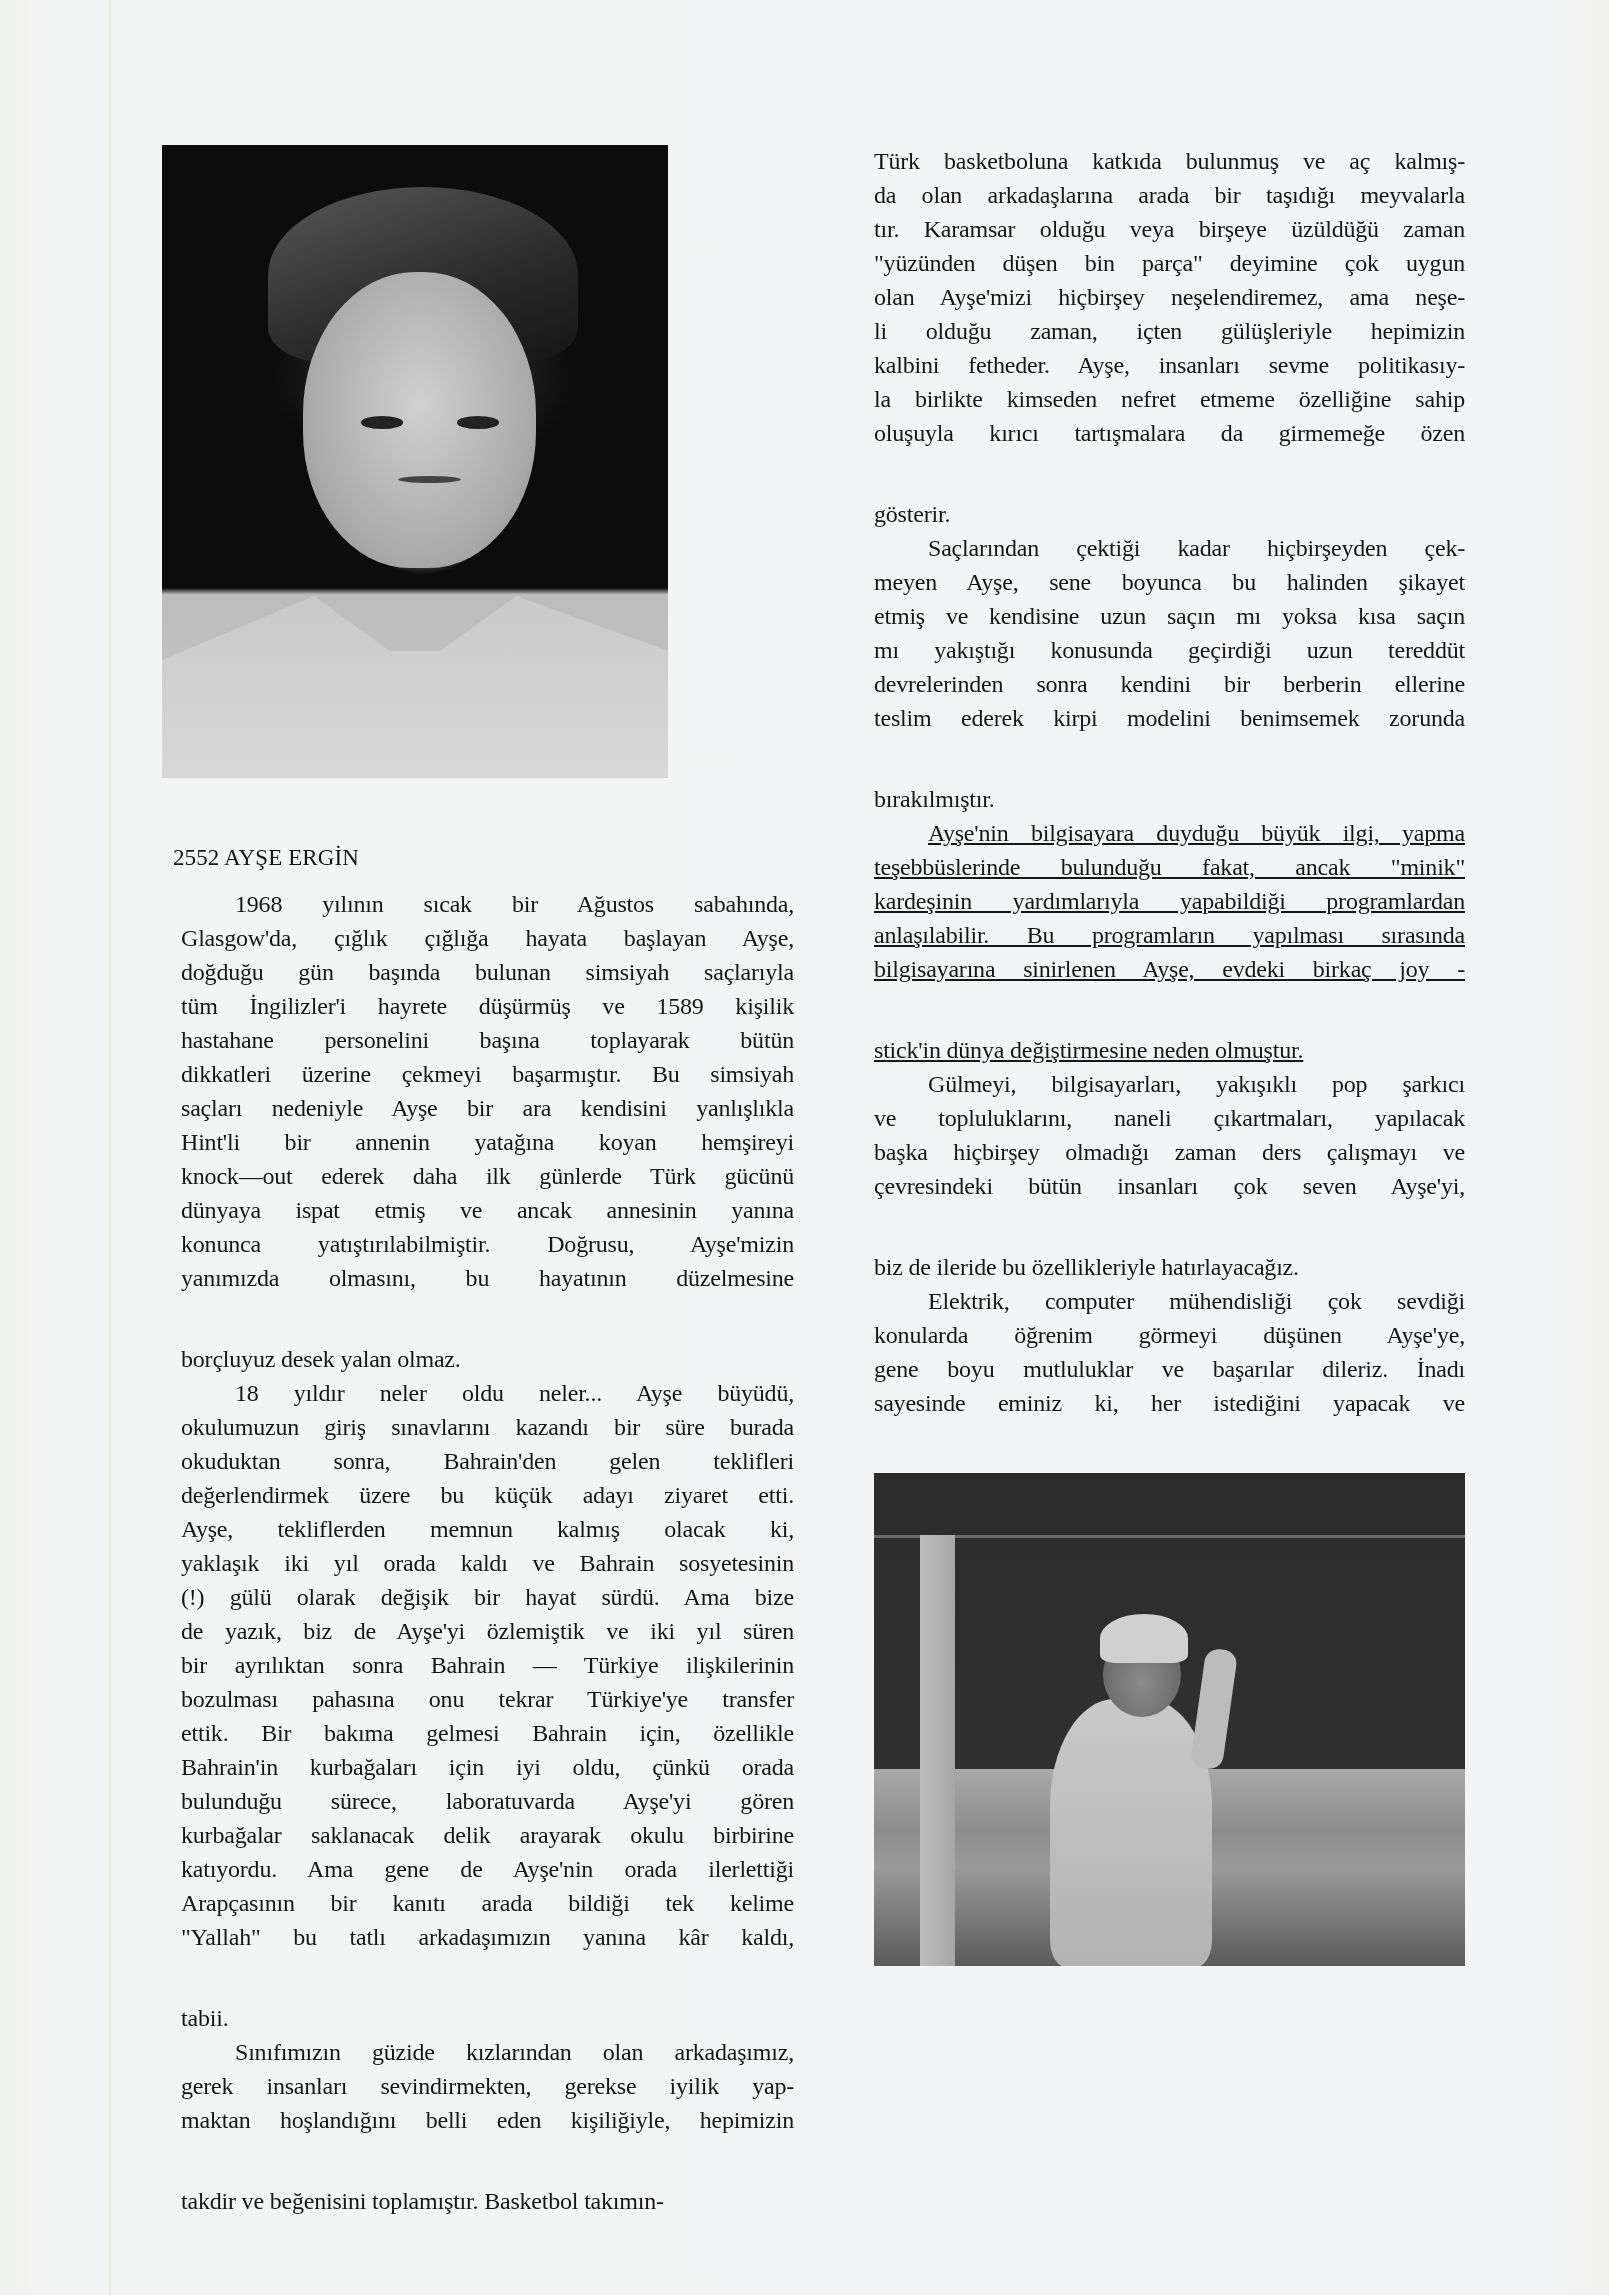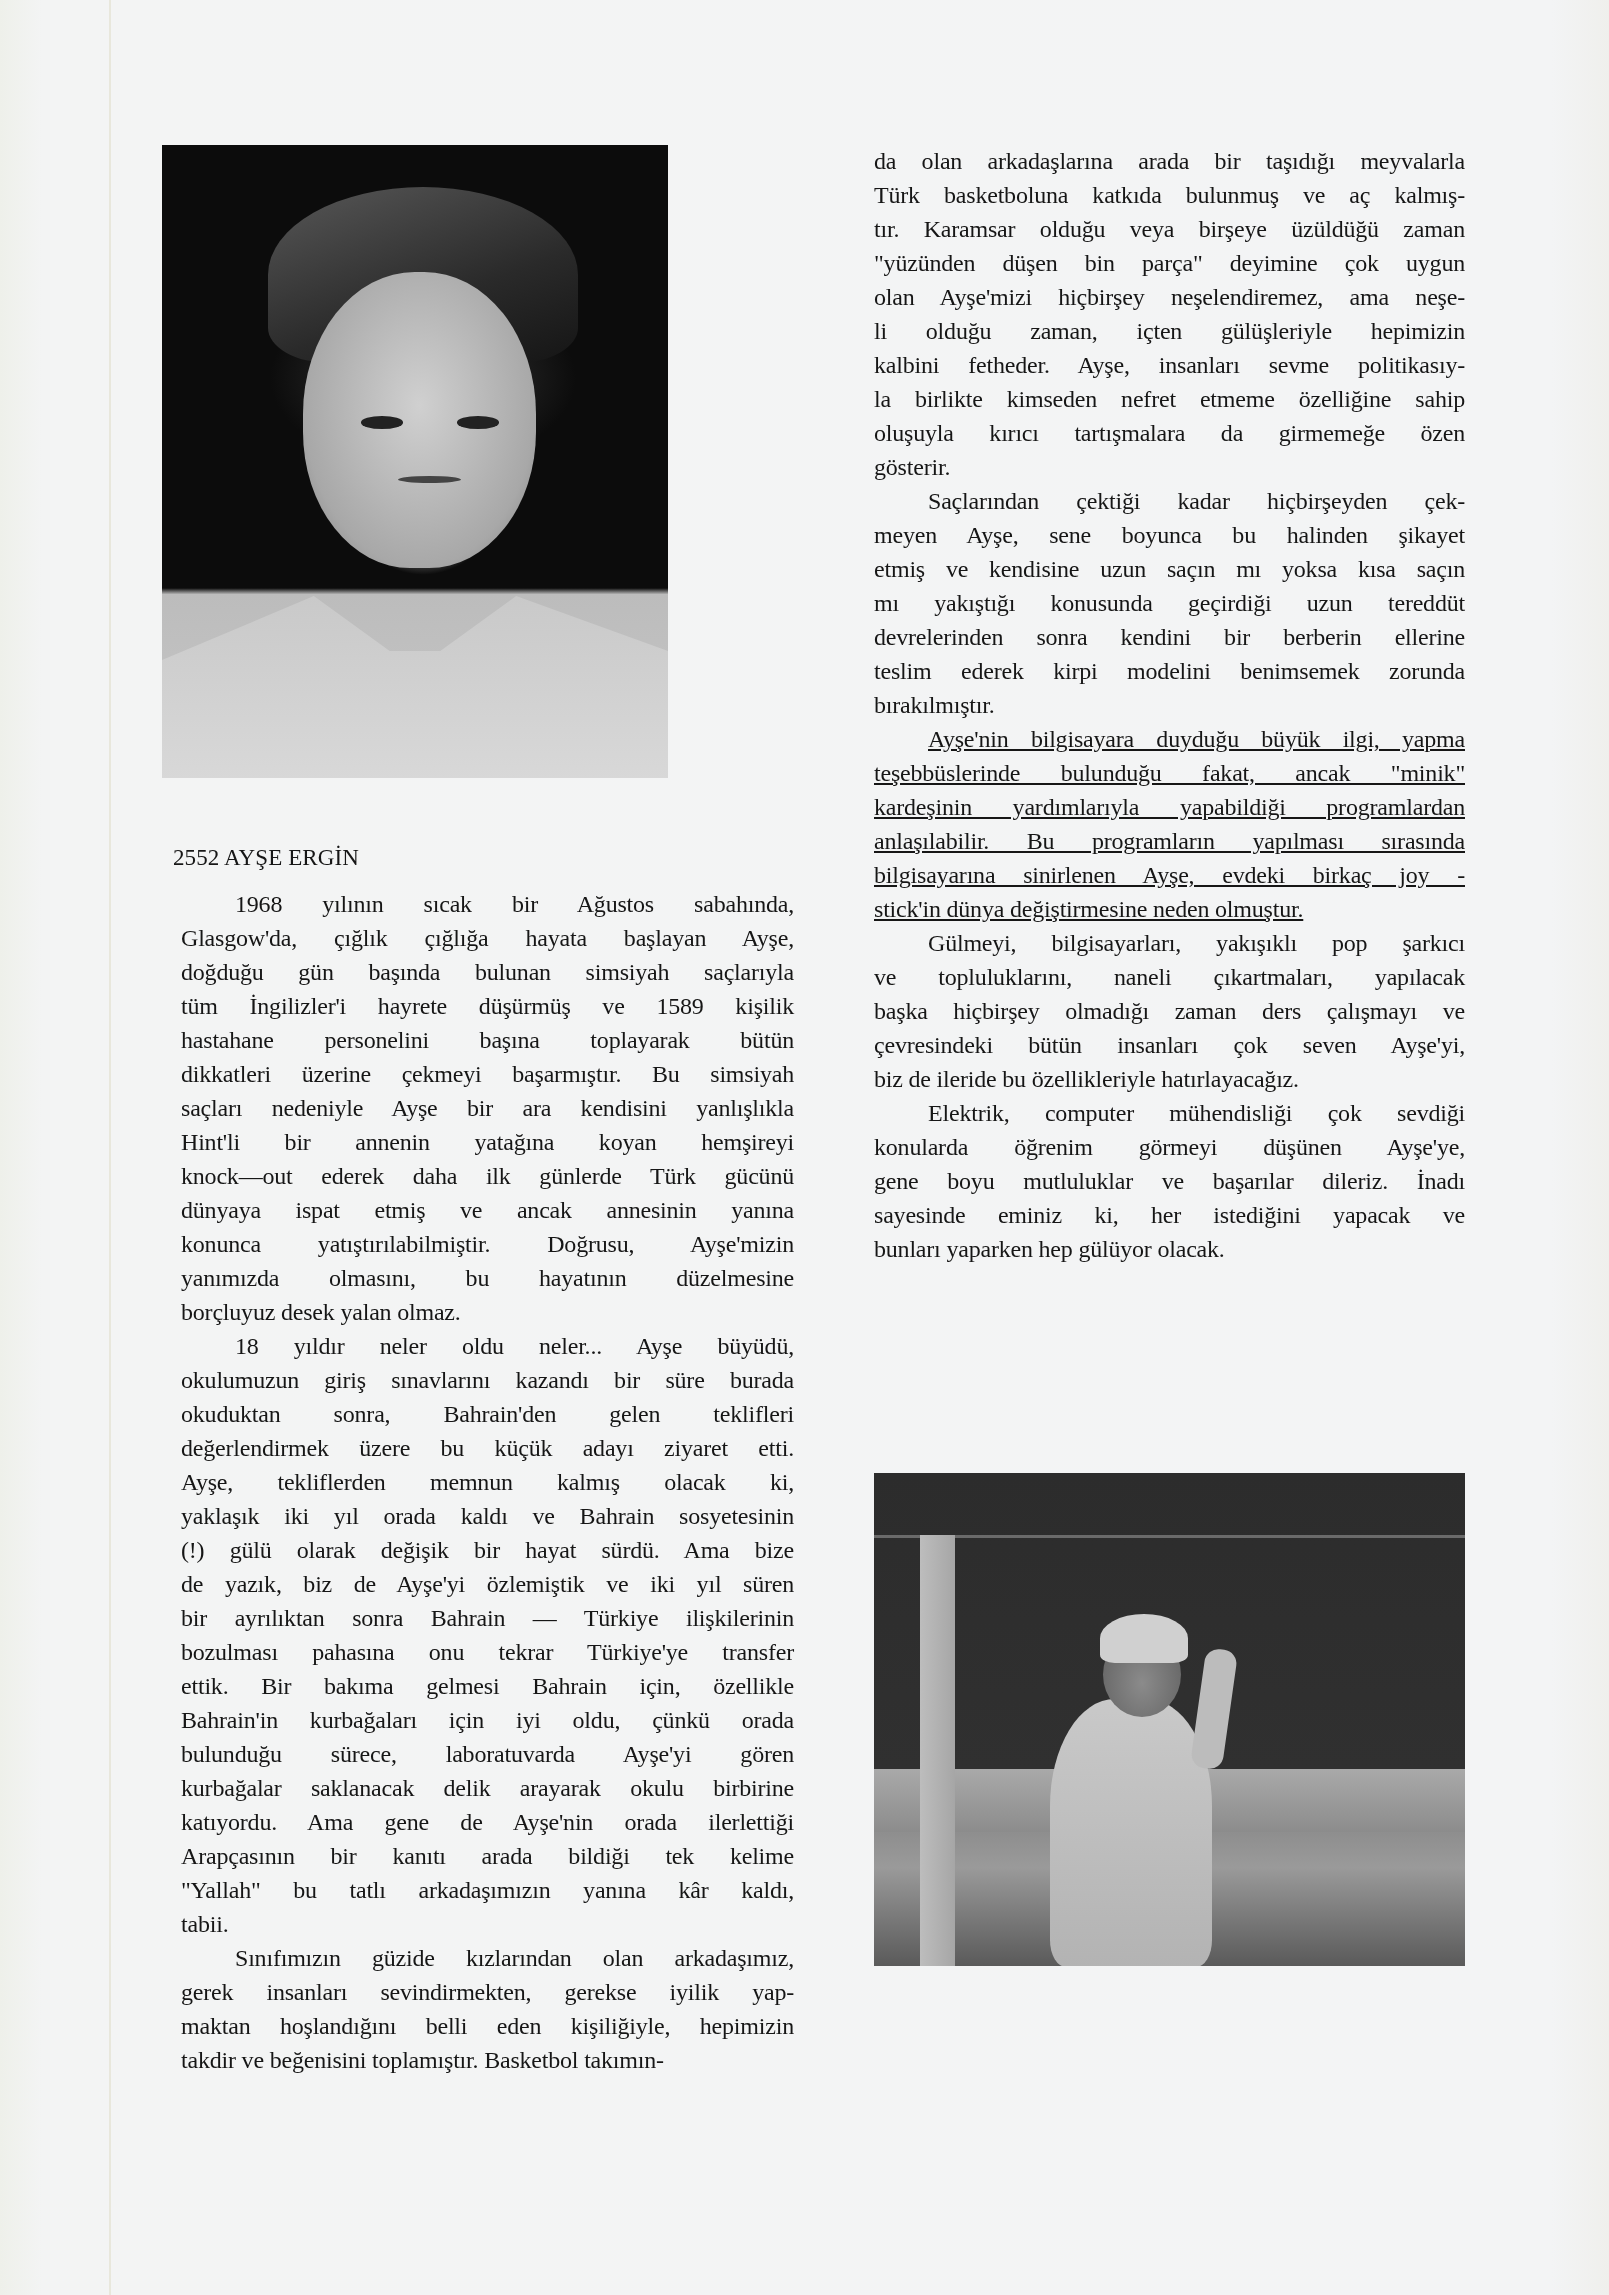--- a/index.html
+++ b/index.html
@@ -92,21 +92,21 @@
     letter-spacing: -0.2px;
   }
   .col-left { left: 181px; top: 887px; width: 613px; }
   .col-right { left: 874px; top: 144px; width: 591px; }
   .heading {
     position: absolute; left: 164px; top: 836px;
     font-size: 23px; font-weight: normal; letter-spacing: 0.1px;
     margin: 9px;
   }
   .line { display: block; text-align: justify; text-align-last: justify; white-space: nowrap; overflow: visible; }
-  .line.last { text-align-last: left; }
+  .line.last { text-align-last: left; margin-top: 47px; }
   .para-indent { padding-left: 54px; }
 </style>
 </head>
 <body>
 
 <div class="page">
   <div class="fold-line"></div>
 
   <div class="photo photo-portrait">
     <div class="hair"></div>
@@ -158,22 +158,22 @@
       <div style="margin-top: 0px;">
         <span class="line para-indent">Sınıfımızın güzide kızlarından olan arkadaşımız,</span>
         <span class="line">gerek insanları sevindirmekten, gerekse iyilik yap-</span>
         <span class="line">maktan hoşlandığını belli eden kişiliğiyle, hepimizin</span>
         <span class="line last">takdir ve beğenisini toplamıştır. Basketbol takımın-</span>
       </div>
     </div>
 
   <div class="col col-right" id="col-right">
       <div>
+        <span class="line">Türk basketboluna katkıda bulunmuş ve aç kalmış-</span>
         <span class="line">da olan arkadaşlarına arada bir taşıdığı meyvalarla</span>
-        <span class="line">Türk basketboluna katkıda bulunmuş ve aç kalmış-</span>
         <span class="line">tır. Karamsar olduğu veya birşeye üzüldüğü zaman</span>
         <span class="line">"yüzünden düşen bin parça" deyimine çok uygun</span>
         <span class="line">olan Ayşe'mizi hiçbirşey neşelendiremez, ama neşe-</span>
         <span class="line">li olduğu zaman, içten gülüşleriyle hepimizin</span>
         <span class="line">kalbini fetheder. Ayşe, insanları sevme politikasıy-</span>
         <span class="line">la birlikte kimseden nefret etmeme özelliğine sahip</span>
         <span class="line">oluşuyla kırıcı tartışmalara da girmemeğe özen</span>
         <span class="line last">gösterir.</span>
       </div>
       <div style="margin-top: 0px;">

